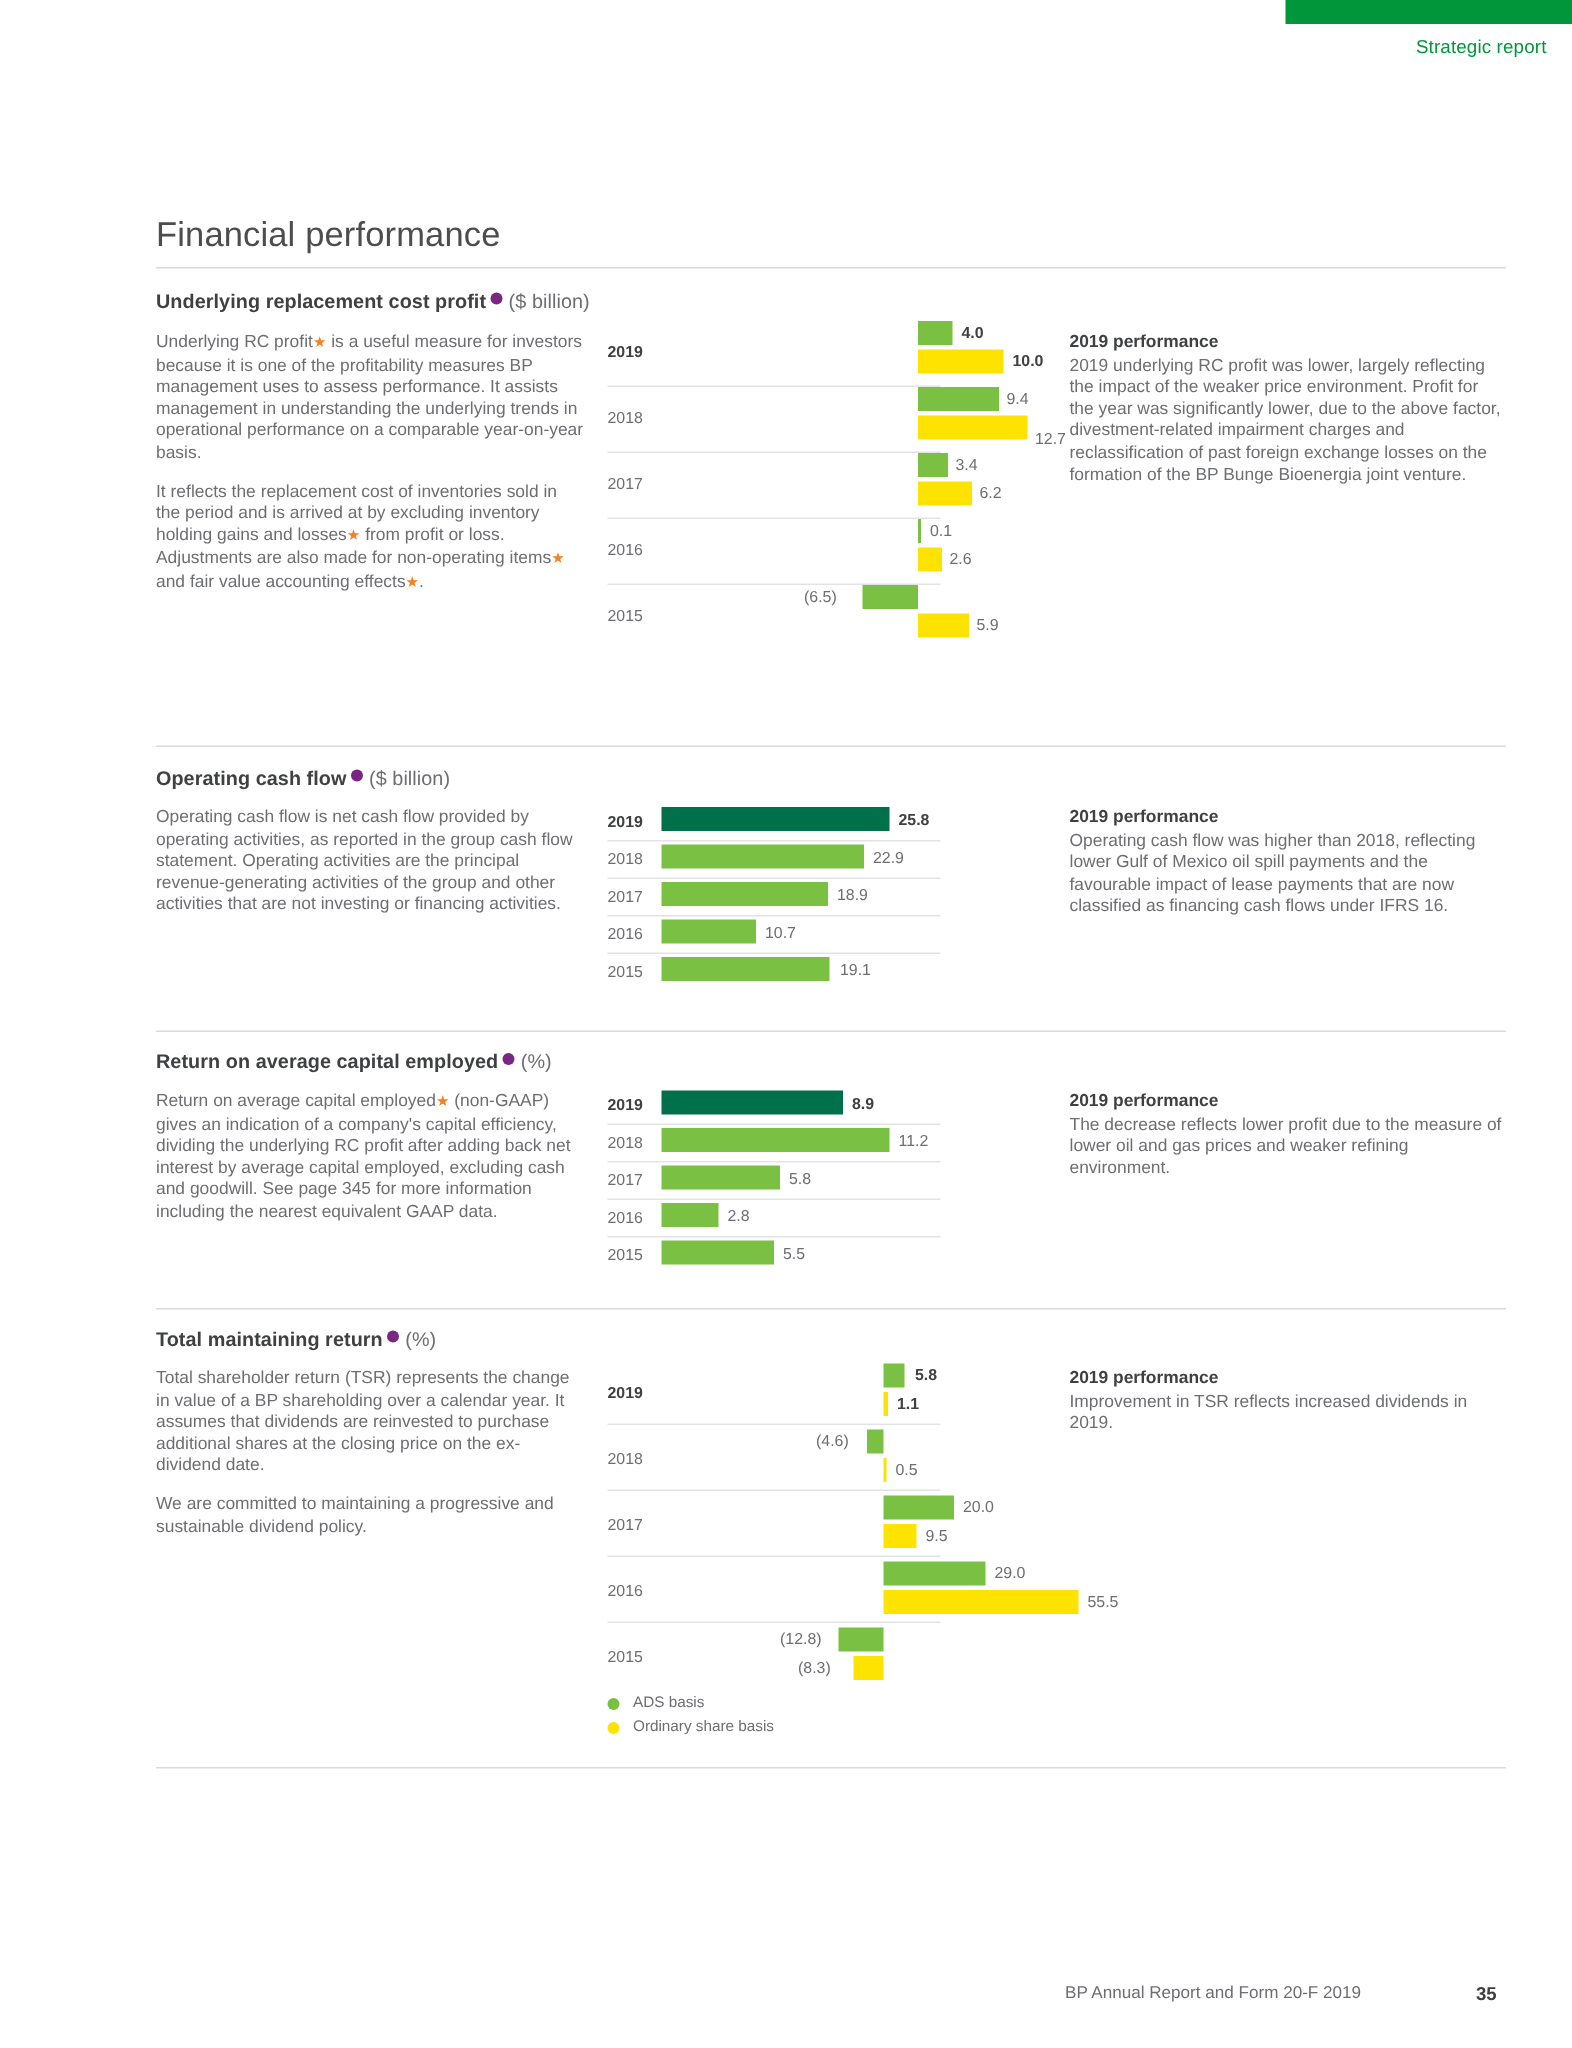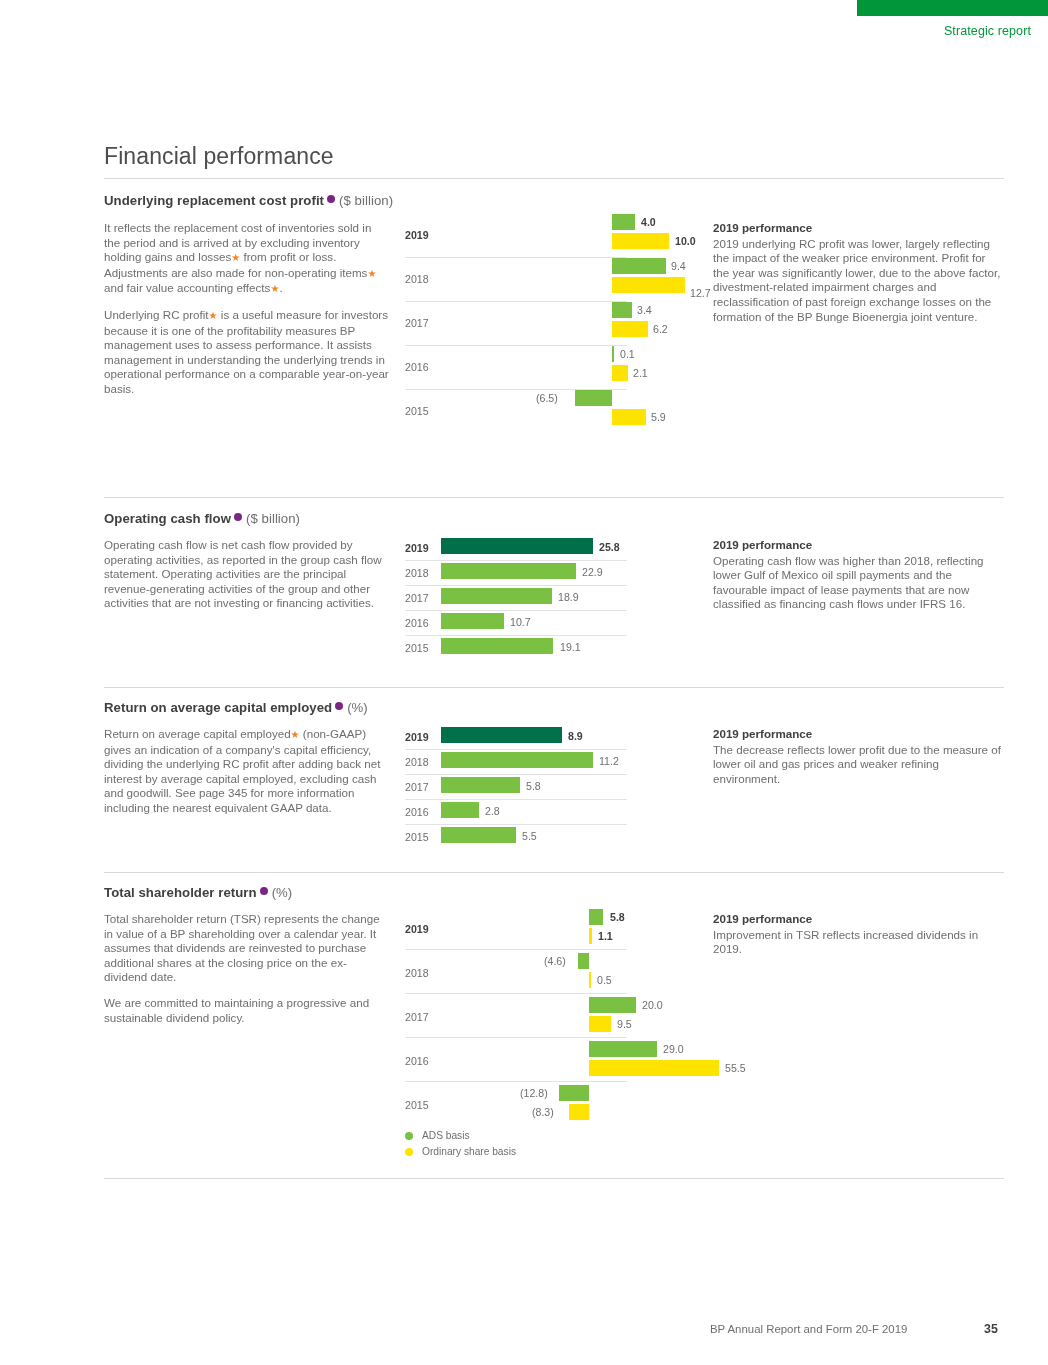--- a/index.html
+++ b/index.html
@@ -97,22 +97,22 @@
   <div class="rule" style="top:497px;"></div>
   <div class="rule" style="top:687px;"></div>
   <div class="rule" style="top:872px;"></div>
   <div class="rule" style="top:1178px;"></div>
 
   <div class="section" style="top:193px;">
 
     <h2 class="sec-head"><span>Underlying replacement cost profit</span><span class="dot-purple"></span><span class="unit">($ billion)</span></h2>
 
     <div class="col-left" style="top:28px;position:absolute;">
+      <p class="body">Underlying RC profit<span class="star">★</span> is a useful measure for investors because it is one of the profitability measures BP management uses to assess performance. It assists management in understanding the underlying trends in operational performance on a comparable year-on-year basis.</p>
       <p class="body">It reflects the replacement cost of inventories sold in the period and is arrived at by excluding inventory holding gains and losses<span class="star">★</span> from profit or loss. Adjustments are also made for non-operating items<span class="star">★</span> and fair value accounting effects<span class="star">★</span>.</p>
-      <p class="body">Underlying RC profit<span class="star">★</span> is a useful measure for investors because it is one of the profitability measures BP management uses to assess performance. It assists management in understanding the underlying trends in operational performance on a comparable year-on-year basis.</p>
     </div>
 
     <div class="col-right" style="top:28px;position:absolute;">
       <p class="perf-title">2019 performance</p>
       <p class="body">2019 underlying RC profit was lower, largely reflecting the impact of the weaker price environment. Profit for the year was significantly lower, due to the above factor, divestment-related impairment charges and reclassification of past foreign exchange losses on the formation of the BP Bunge Bioenergia joint venture.</p>
     </div>
 
     <div class="chart" style="top:20px;height:255px;">
 
       <div class="row" style="position:absolute;top:0;left:0;right:0;height:44px;">
@@ -140,21 +140,21 @@
         <div class="bar yellow" style="left:211px;top:20px;width:36px;"></div>
         <div class="vlab" style="left:252px;top:22px;">6.2</div>
       </div>
 
       <div class="row" style="position:absolute;top:132px;left:0;right:0;height:44px;">
         <div class="sep"></div>
         <div class="ylab" style="top:16px;">2016</div>
         <div class="bar green" style="left:211px;top:1px;width:2px;"></div>
         <div class="vlab" style="left:219px;top:3px;">0.1</div>
         <div class="bar yellow" style="left:211px;top:20px;width:16px;"></div>
-        <div class="vlab" style="left:232px;top:22px;">2.1</div>
+        <div class="vlab" style="left:232px;top:22px;">2.6</div>
       </div>
 
       <div class="row" style="position:absolute;top:176px;left:0;right:0;height:44px;">
         <div class="sep"></div>
         <div class="ylab" style="top:16px;">2015</div>
         <div class="bar green" style="left:174px;top:1px;width:37px;"></div>
         <div class="vlab" style="left:135px;top:3px;">(6.5)</div>
         <div class="bar yellow" style="left:211px;top:20px;width:34px;"></div>
         <div class="vlab" style="left:250px;top:22px;">5.9</div>
       </div>
@@ -259,21 +259,21 @@
         <div class="sep"></div>
         <div class="ylab" style="top:7px;">2015</div>
         <div class="bar green" style="left:40px;top:3px;width:75px;"></div>
         <div class="vlab" style="left:121px;top:6px;">5.5</div>
       </div>
     </div>
   </div>
 
   <div class="section" style="top:885px;">
 
-    <h2 class="sec-head"><span>Total shareholder return</span><span class="dot-purple"></span><span class="unit">(%)</span></h2>
+    <h2 class="sec-head"><span>Total maintaining return</span><span class="dot-purple"></span><span class="unit">(%)</span></h2>
 
     <div class="col-left" style="top:27px;position:absolute;">
       <p class="body">Total shareholder return (TSR) represents the change in value of a BP shareholding over a calendar year. It assumes that dividends are reinvested to purchase additional shares at the closing price on the ex-dividend date.</p>
       <p class="body">We are committed to maintaining a progressive and sustainable dividend policy.</p>
     </div>
 
     <div class="col-right" style="top:27px;position:absolute;">
       <p class="perf-title">2019 performance</p>
       <p class="body">Improvement in TSR reflects increased dividends in 2019.</p>
     </div>

